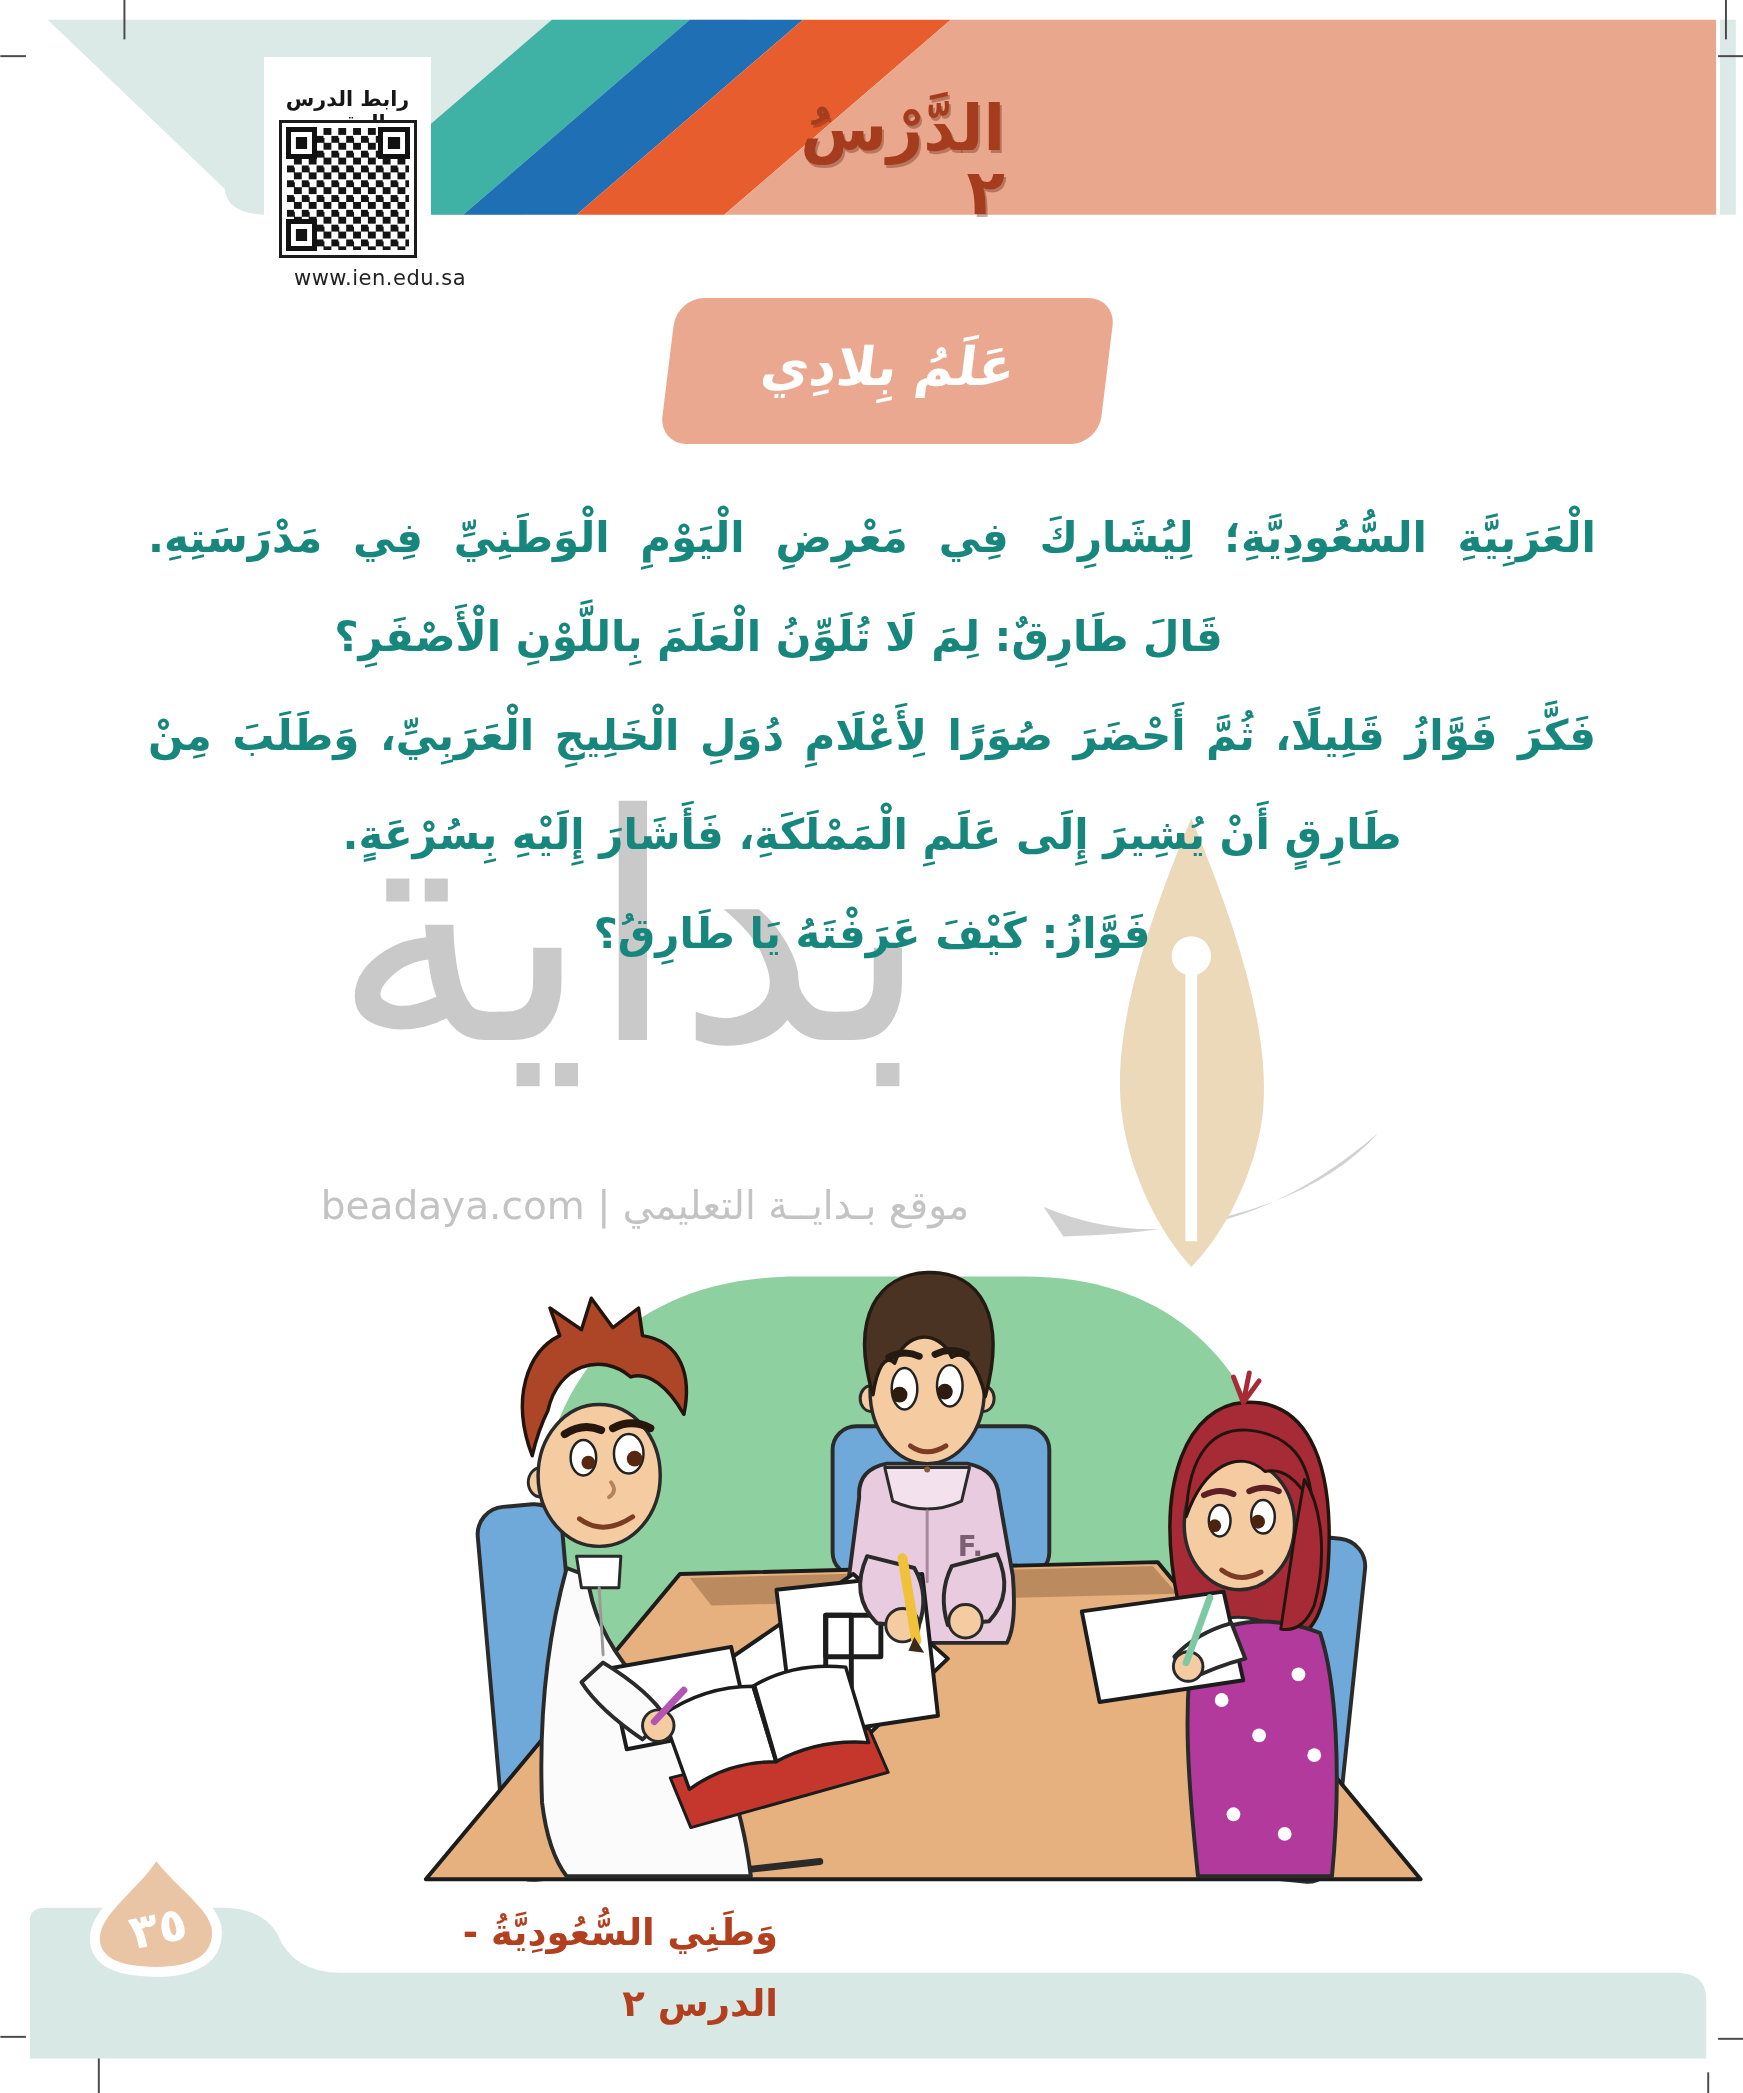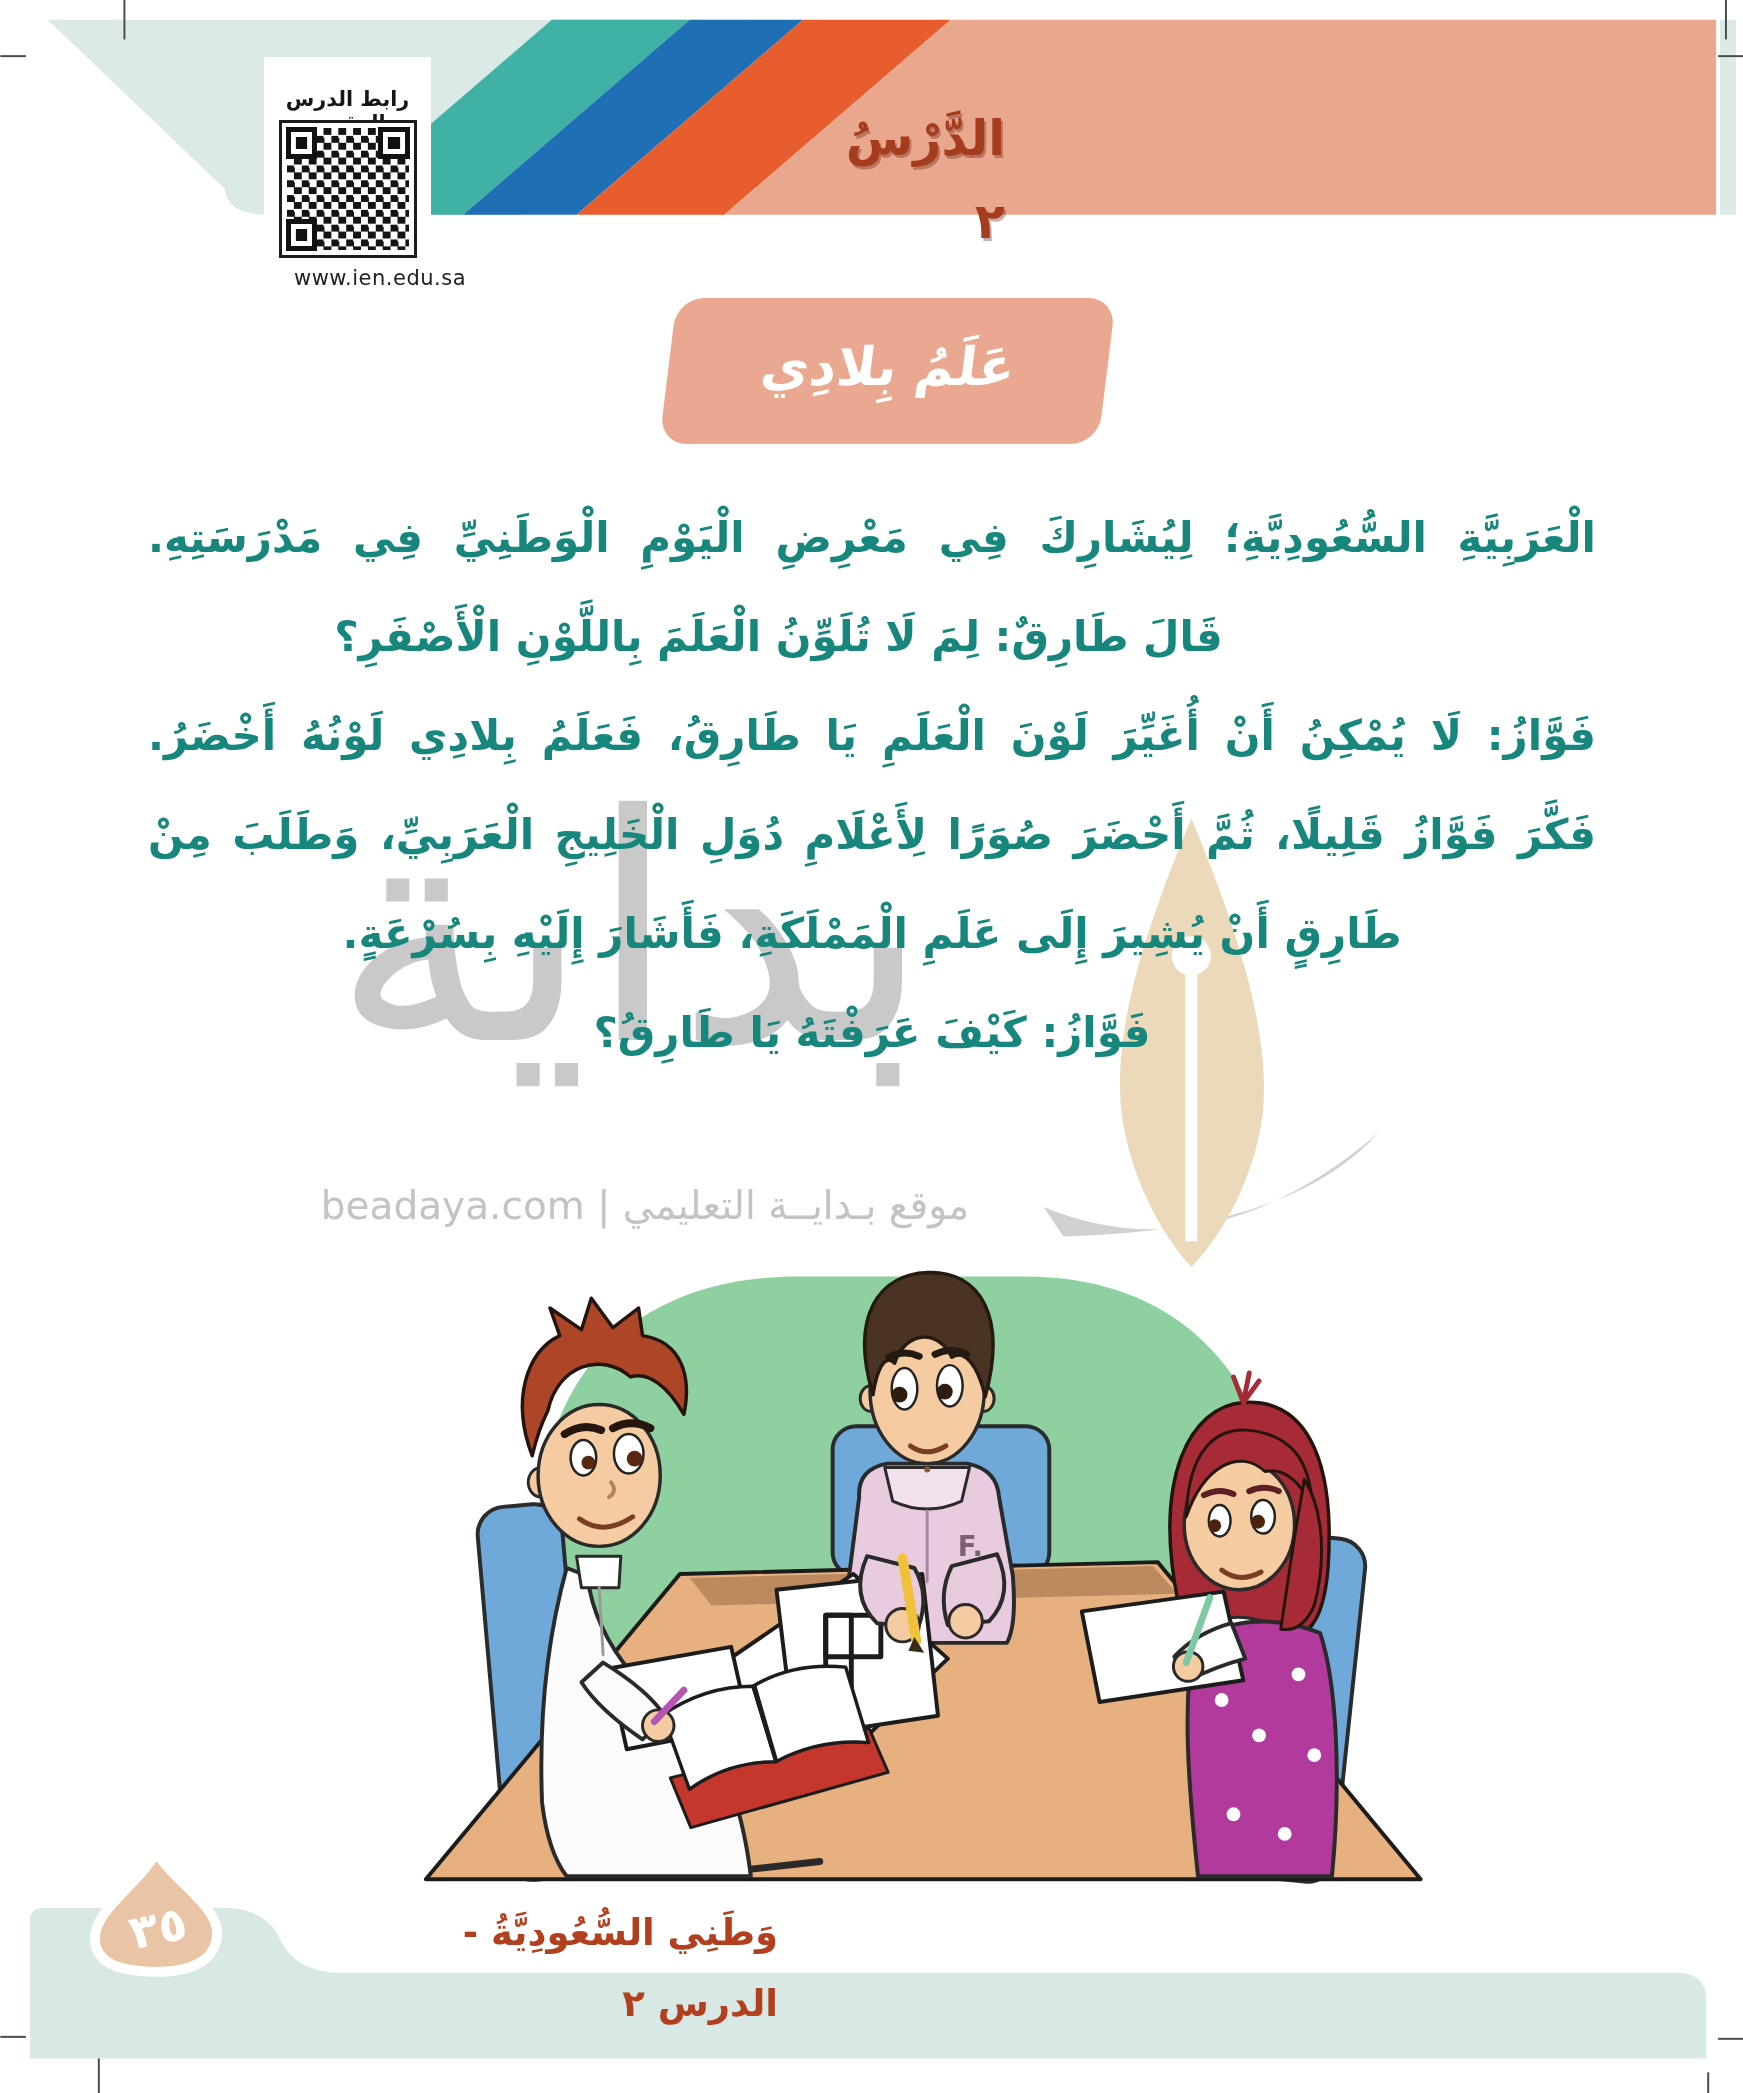--- a/index.html
+++ b/index.html
@@ -21,22 +21,22 @@
   .qr-card{left:264px;top:57px;width:167px;height:252px;background:#fff;z-index:2;}
   .qr-label{left:0;top:29.6px;width:167px;text-align:center;font-size:20.7px;font-weight:bold;color:#161616;direction:rtl;}
   .qr-box{left:14.8px;top:63px;width:132px;height:132px;border:3px solid #1c1c1c;background:#fff;}
   .qr-cells{position:absolute;left:4.9px;top:4.9px;right:4.9px;bottom:4.9px;
     background:repeating-conic-gradient(#141414 0% 25%, #ffffff 0% 50%);
     background-size:14.8px 14.8px;}
   .finder{position:absolute;width:21.7px;height:21.7px;border:5.9px solid #111;background:#111;box-shadow:inset 0 0 0 4.9px #fff;}
   .qr-url{left:0;top:209px;width:167px;text-align:center;font-size:21px;color:#222;letter-spacing:0.5px;margin-left:30px;}
 
   
-  .lesson-title{left:808px;top:97px;width:197px;height:83px;line-height:83px;
-    font-size:49px;font-weight:bold;color:var(--title_red);direction:rtl;z-index:2;
+  .lesson-title{left:808px;top:97px;width:197px;height:83px;line-height:64px;
+    font-size:63px;font-weight:bold;color:var(--title_red);direction:rtl;z-index:2;
     text-shadow:2px 3px 0 rgba(96,30,8,.35);}
 
   
   .banner{left:668px;top:298px;width:439px;height:146px;background:var(--banner_bg);
     border-radius:27.6px;transform:skewX(-7deg);z-index:2;}
   .banner-text{width:100%;height:146px;line-height:138px;text-align:center;font-size:53px;
     font-weight:bold;color:#ffffff;direction:rtl;}
 
   
   .wm-word{left:158px;top:621px;width:946px;height:621px;line-height:621px;text-align:center;
@@ -221,21 +221,20 @@
   <path d="M20,395 Q190,465 360,320 Q270,420 40,425 Z" fill="#c9c9c9" opacity="0.85"></path>
   <path d="M170,0 C120,120 88,225 100,305 C108,362 138,422 170,456 C204,422 234,362 242,305 C252,225 220,120 170,0 Z" fill="#ecd9ba"></path>
   <line x1="170" y1="140" x2="170" y2="430" stroke="#ffffff" stroke-width="12"></line>
   <circle cx="170" cy="140" r="20" fill="#ffffff"></circle>
 </svg>
 <div class="abs wm-credit">موقع بـدايــة التعليمي | beadaya.com</div>
 
 <div class="abs story">
   <div class="story-line stretch">الْعَرَبِيَّةِ السُّعُودِيَّةِ؛ لِيُشَارِكَ فِي مَعْرِضِ الْيَوْمِ الْوَطَنِيِّ فِي مَدْرَسَتِهِ.</div>
   <div class="story-line ind3">قَالَ طَارِقٌ: لِمَ لَا تُلَوِّنُ الْعَلَمَ بِاللَّوْنِ الْأَصْفَرِ؟</div>
-  <div class="story-line stretch">فَوَّازُ: لَا يُمْكِنُ أَنْ أُغَيِّرَ لَوْنَ الْعَلَمِ يَا طَارِقُ، فَعَلَمُ بِلادِي لَوْنُهُ أَخْضَرُ.</div>
   <div class="story-line stretch">فَكَّرَ فَوَّازُ قَلِيلًا، ثُمَّ أَحْضَرَ صُوَرًا لِأَعْلَامِ دُوَلِ الْخَلِيجِ الْعَرَبِيِّ، وَطَلَبَ مِنْ</div>
   <div class="story-line">طَارِقٍ أَنْ يُشِيرَ إِلَى عَلَمِ الْمَمْلَكَةِ، فَأَشَارَ إِلَيْهِ بِسُرْعَةٍ.</div>
   <div class="story-line">فَوَّازُ: كَيْفَ عَرَفْتَهُ يَا طَارِقُ؟</div>
 </div>
 
 <div class="abs footer-label">وَطَنِي السُّعُودِيَّةُ - الدرس ٢</div>
 <div class="abs page-num">٣٥</div>
 
 
 </body></html>

